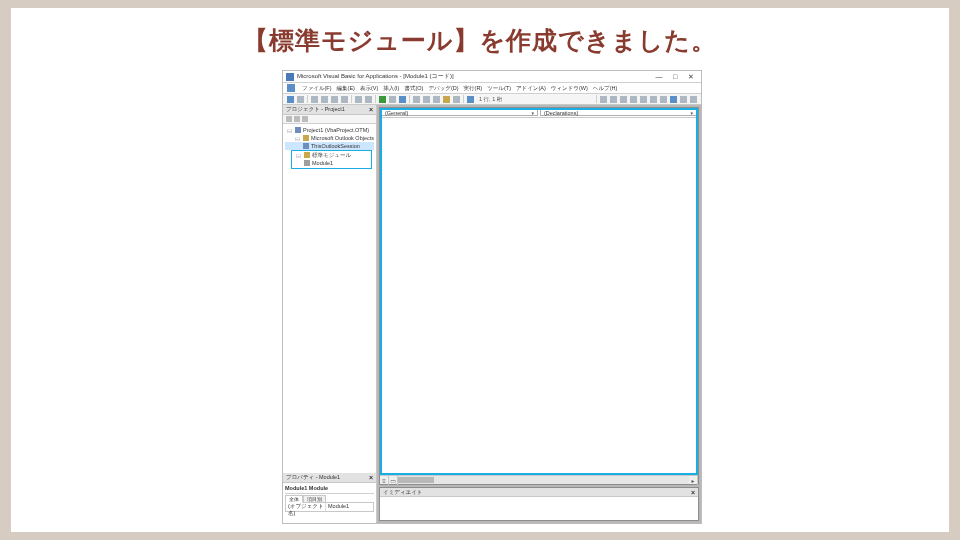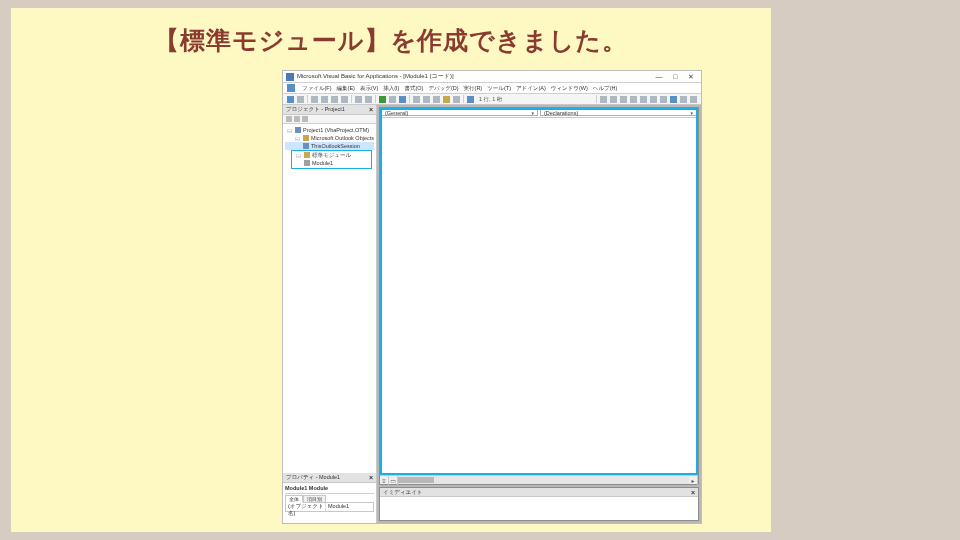--- a/index.html
+++ b/index.html
@@ -5,22 +5,22 @@
   * { box-sizing: border-box; margin: 0; padding: 0; }
   body {
     width: 960px; height: 540px;
     background: #d6ccc2;
     font-family: "Meiryo", "MS PGothic", sans-serif;
     overflow: hidden;
   }
   .slide {
     position: absolute;
     left: 11px; top: 8px;
-    width: 760px; height: 524px;
-    background: #fef9c3;
+    width: 938px; height: 524px;
+    background: #ffffff;
   }
   .headline {
     position: absolute;
     top: 16px; left: 0; width: 100%;
     text-align: center;
     font-size: 25px;
     font-weight: 700;
     color: #8a3b2f;
     letter-spacing: 1px;
   }

